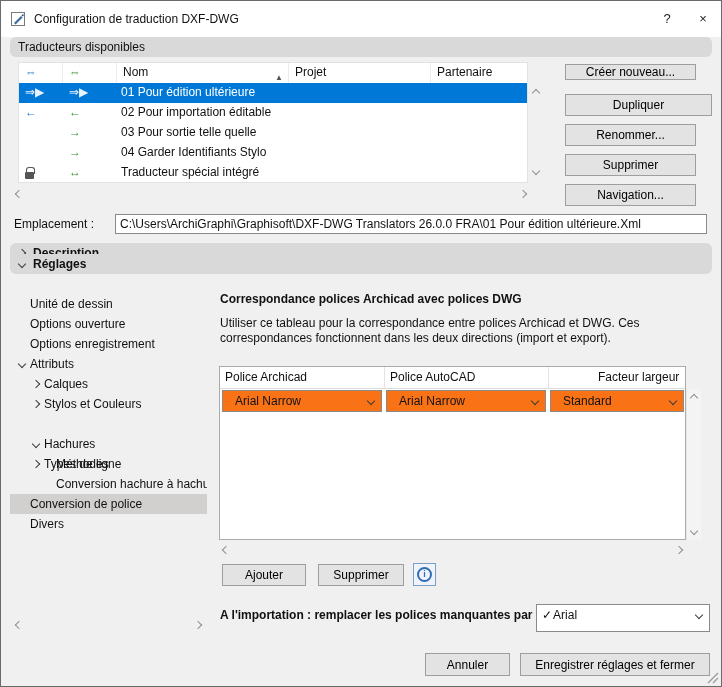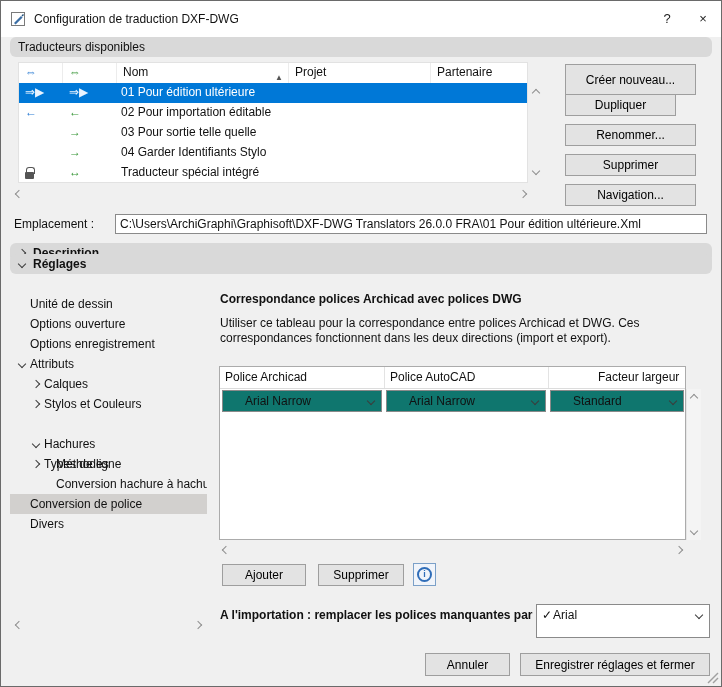--- a/index.html
+++ b/index.html
@@ -53,28 +53,28 @@
   .ti.sel { background:#d2d0ce; }
   .ti .chev { position:absolute; top:7px; }
   .cp0 { left:9px; } .cp1 { left:23px; }
   
   .fm-title { position:absolute; left:220px; top:292px; font-weight:bold; }
   .fm-desc { position:absolute; left:220px; top:316px; width:486px; line-height:15px; }
   .ftable { position:absolute; left:219px; top:366px; width:467px; height:174px; background:#fff; border:1px solid #ababab; }
   .fhead { display:grid; grid-template-columns:165px 164px auto; height:22px; border-bottom:1px solid #dcdcdc; }
   .fhead .hc { border-right:1px solid #e3e3e3; line-height:21px; padding-left:5px; white-space:nowrap; }
   .fhead .hc:last-child { border-right:none;margin-left:44px; }
-  .cb { position:absolute; top:23px; height:22px; background:#0f766e; border:1px solid #8a8a8a; line-height:20px; padding-left:22px; white-space:nowrap; overflow:hidden; }
+  .cb { position:absolute; top:23px; height:22px; background:#f97316; border:1px solid #8a8a8a; line-height:20px; padding-left:12px; white-space:nowrap; overflow:hidden; }
   .cb .chev { position:absolute; right:7px; top:7px; }
   .fscroll { position:absolute; left:686px; top:389px; width:15px; height:151px; background:#f4f4f4; border-left:1px solid #e6e6e6; }
   .fscroll .chev { position:absolute; left:4px; }
   .info { position:absolute; left:413px; top:563px; width:23px; height:23px; border:1px solid #7ba0c8; background:#f0f4fa; display:flex; align-items:center; justify-content:center; }
   .info .ring { width:15px; height:15px; border:2px solid #2f6db8; border-radius:50%; color:#2f6db8; font-weight:bold; font-size:9px; line-height:11px; text-align:center; }
   .imp-label { position:absolute; left:220px; top:604px; height:22px; line-height:22px; font-weight:bold; }
-  .imp-combo { position:absolute; left:536px; top:604px; width:174px; height:34px; background:#fff; border:1px solid #8a8a8a; line-height:20px; padding-left:5px; }
+  .imp-combo { position:absolute; left:536px; top:604px; width:174px; height:28px; background:#fff; border:1px solid #8a8a8a; line-height:20px; padding-left:5px; }
   .imp-combo .chev { position:absolute; right:7px; top:7px; }
   .check { margin-right:1px; }
   
   .grip { position:absolute; right:3px; bottom:3px; }
 </style>
 </head>
 <body>
 
 <div class="titlebar">
   <svg class="app-icon" viewBox="0 0 16 16">
@@ -128,22 +128,22 @@
     <span class="c2">↔</span>
     <span class="cn">Traducteur spécial intégré</span>
   </div>
 </div>
 
 <span class="sa chev cu gray" style="left:533px; top:90px;"></span>
 <span class="sa chev cd gray" style="left:533px; top:168px;"></span>
 <span class="sa chev cl gray" style="left:16px; top:191px;"></span>
 <span class="sa chev cr gray" style="left:520px; top:191px;"></span>
 
-<button class="btn" style="left:565px; top:64px;  width:131px; height:31px;">Créer nouveau...</button>
-<button class="btn" style="left:565px; top:94px;  width:111px; height:22px;">Dupliquer</button>
+<button class="btn" style="left:565px; top:64px;  width:131px; height:16px;">Créer nouveau...</button>
+<button class="btn" style="left:565px; top:94px;  width:147px; height:22px;">Dupliquer</button>
 <button class="btn" style="left:565px; top:124px; width:131px; height:22px;">Renommer...</button>
 <button class="btn" style="left:565px; top:154px; width:131px; height:22px;">Supprimer</button>
 <button class="btn" style="left:565px; top:184px; width:131px; height:22px;">Navigation...</button>
 
 <div class="loc-label">Emplacement :</div>
 <input class="loc-input" readonly="" value="C:\Users\ArchiGraphi\Graphisoft\DXF-DWG Translators 26.0.0 FRA\01 Pour édition ultérieure.Xml" style="">
 
 <div class="secbar" style="top:243px;">
   <span class="chev cr" style="margin-left:9px;"></span>
   <span class="lbl b">Description</span>

